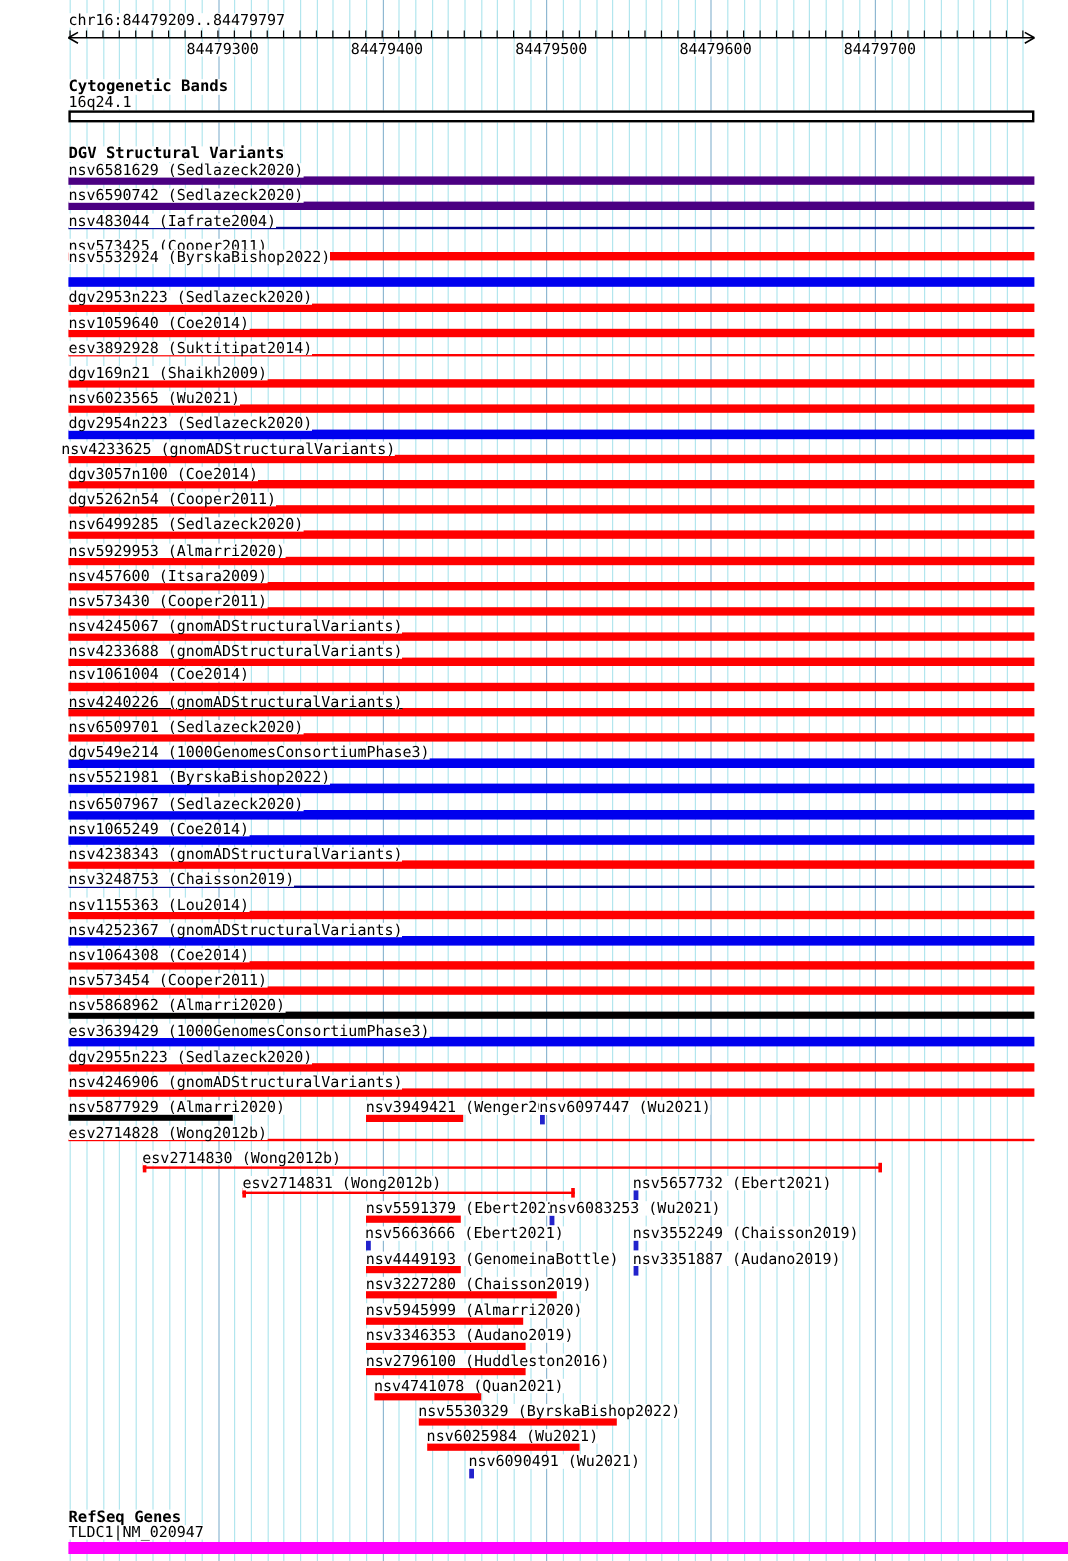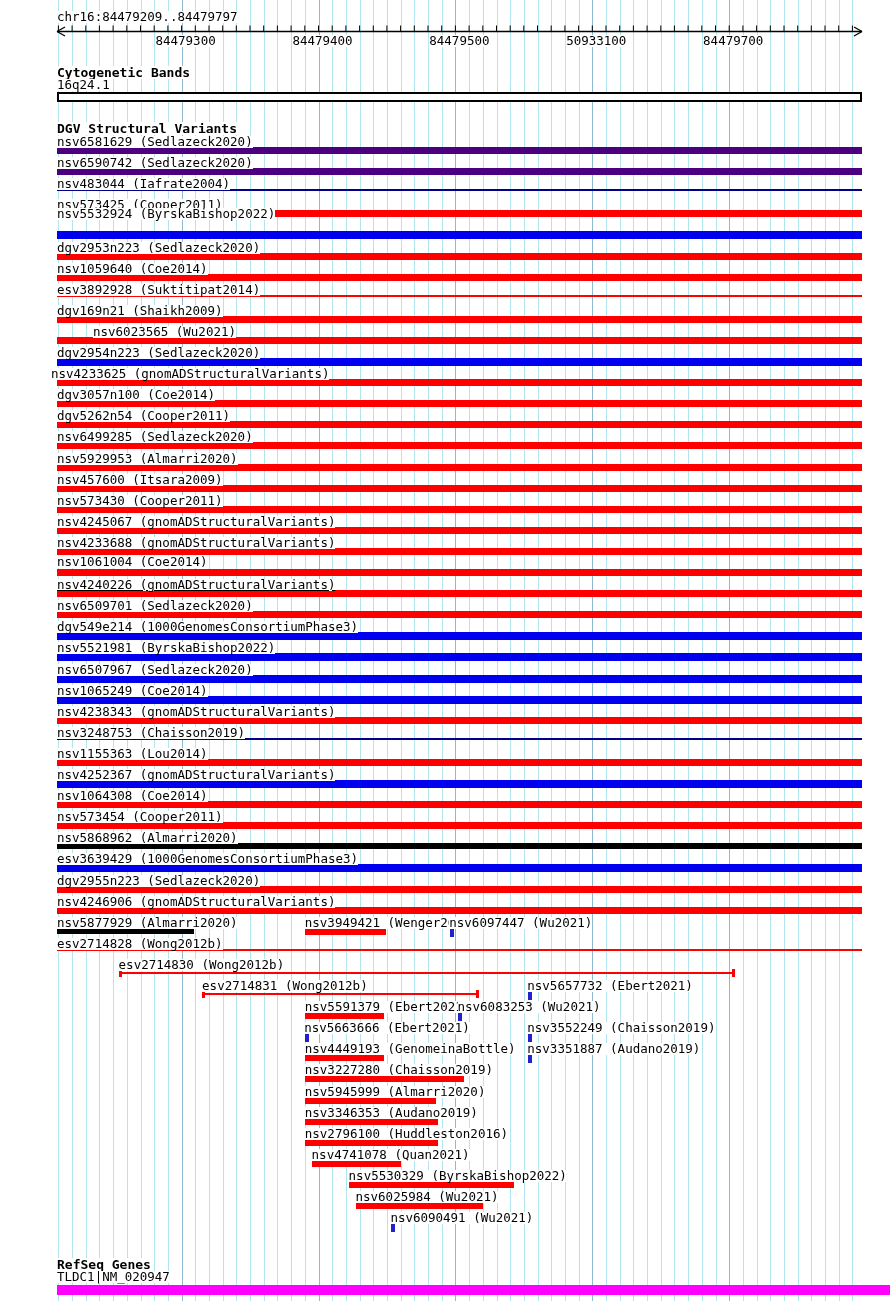--- a/index.html
+++ b/index.html
@@ -149,21 +149,21 @@
       <line x1="797.7" y1="25.5" x2="797.7" y2="31.5" stroke="#000000" stroke-width="1"></line>
       <line x1="811.3" y1="25.5" x2="811.3" y2="31.5" stroke="#000000" stroke-width="1"></line>
       <line x1="825.0" y1="25.5" x2="825.0" y2="31.5" stroke="#000000" stroke-width="1"></line>
       <line x1="838.7" y1="25.5" x2="838.7" y2="31.5" stroke="#000000" stroke-width="1"></line>
       <line x1="852.4" y1="25.5" x2="852.4" y2="31.5" stroke="#000000" stroke-width="1"></line>
     </svg>
   <div id="ruler-labels">
       <div class="ruler-label" style="left: 185.6px; top: 35px;">84479300</div>
       <div class="ruler-label" style="left: 322.5px; top: 35px;">84479400</div>
       <div class="ruler-label" style="left: 459.4px; top: 35px;">84479500</div>
-      <div class="ruler-label" style="left: 596.3px; top: 35px;">50933100</div>
+      <div class="ruler-label" style="left: 596.3px; top: 35px;">84479600</div>
       <div class="ruler-label" style="left: 733.2px; top: 35px;">84479700</div>
     </div>
 
   <div class="hdr cyto-title">Cytogenetic Bands</div>
   <div class="cyto-band-label lbl">16q24.1</div>
   <div id="cytoband-bar" style="left: 57px; width: 805px;"></div>
 
   <div class="hdr dgv-title">DGV Structural Variants</div>
 
   <div id="rows">
@@ -178,21 +178,21 @@
       <div class="lbl" style="left: 57px; top: 208px;">nsv5532924 (ByrskaBishop2022)</div>
       <div class="bar" style="left: 57px; top: 231px; width: 805px; height: 8px; background: rgb(0, 0, 238);"></div>
       <div class="lbl" style="left: 57px; top: 242px;">dgv2953n223 (Sedlazeck2020)</div>
       <div class="bar" style="left: 57px; top: 253px; width: 805px; height: 7px; background: rgb(255, 0, 0);"></div>
       <div class="lbl" style="left: 57px; top: 263px;">nsv1059640 (Coe2014)</div>
       <div class="bar" style="left: 57px; top: 274px; width: 805px; height: 7px; background: rgb(255, 0, 0);"></div>
       <div class="lbl" style="left: 57px; top: 284px;">esv3892928 (Suktitipat2014)</div>
       <div class="bar" style="left: 57px; top: 295px; width: 805px; height: 2px; background: rgb(255, 0, 0);"></div>
       <div class="lbl" style="left: 57px; top: 305px;">dgv169n21 (Shaikh2009)</div>
       <div class="bar" style="left: 57px; top: 316px; width: 805px; height: 7px; background: rgb(255, 0, 0);"></div>
-      <div class="lbl" style="left: 57px; top: 326px; margin-left: 36px;">nsv6023565 (Wu2021)</div>
+      <div class="lbl" style="left: 57px; top: 326px;">nsv6023565 (Wu2021)</div>
       <div class="bar" style="left: 57px; top: 337px; width: 805px; height: 7px; background: rgb(255, 0, 0);"></div>
       <div class="lbl" style="left: 57px; top: 347px;">dgv2954n223 (Sedlazeck2020)</div>
       <div class="bar" style="left: 57px; top: 358px; width: 805px; height: 8px; background: rgb(0, 0, 238);"></div>
       <div class="lbl" style="left: 51px; top: 368px;">nsv4233625 (gnomADStructuralVariants)</div>
       <div class="bar" style="left: 57px; top: 379px; width: 805px; height: 7px; background: rgb(255, 0, 0);"></div>
       <div class="lbl" style="left: 57px; top: 389px; text-align: center;">dgv3057n100 (Coe2014)</div>
       <div class="bar" style="left: 57px; top: 400px; width: 805px; height: 7px; background: rgb(255, 0, 0);"></div>
       <div class="lbl" style="left: 57px; top: 410px;">dgv5262n54 (Cooper2011)</div>
       <div class="bar" style="left: 57px; top: 421px; width: 805px; height: 7px; background: rgb(255, 0, 0);"></div>
       <div class="lbl" style="left: 57px; top: 431px;">nsv6499285 (Sedlazeck2020)</div>

